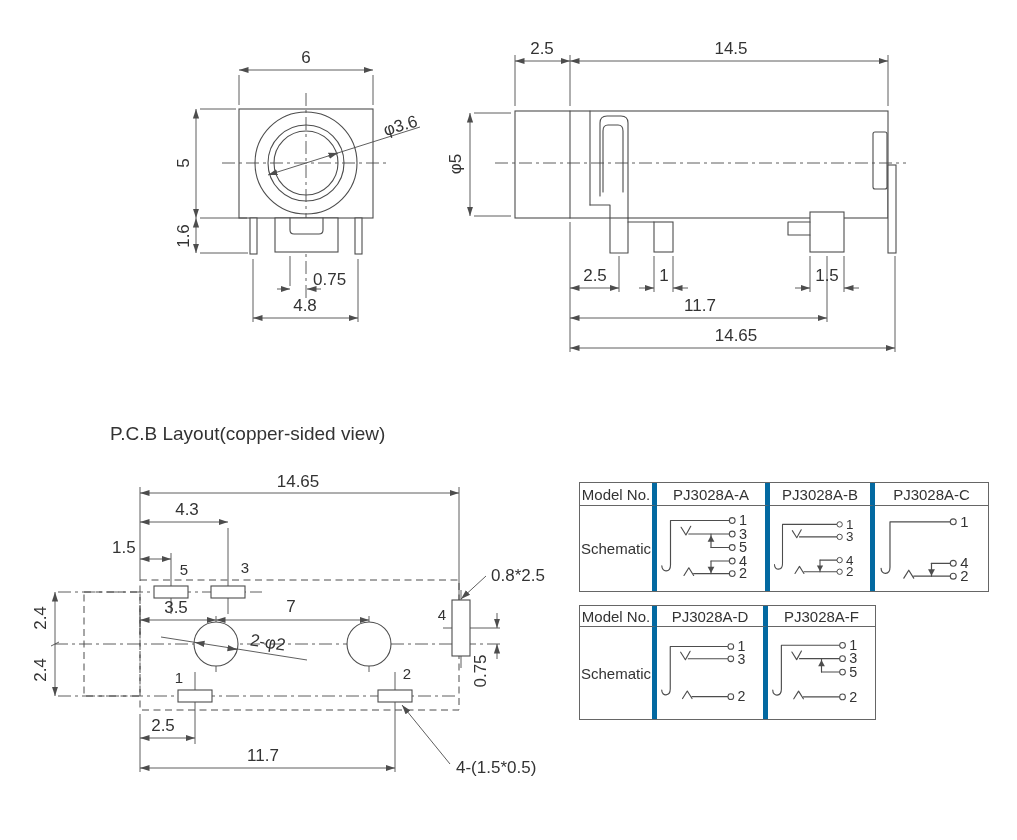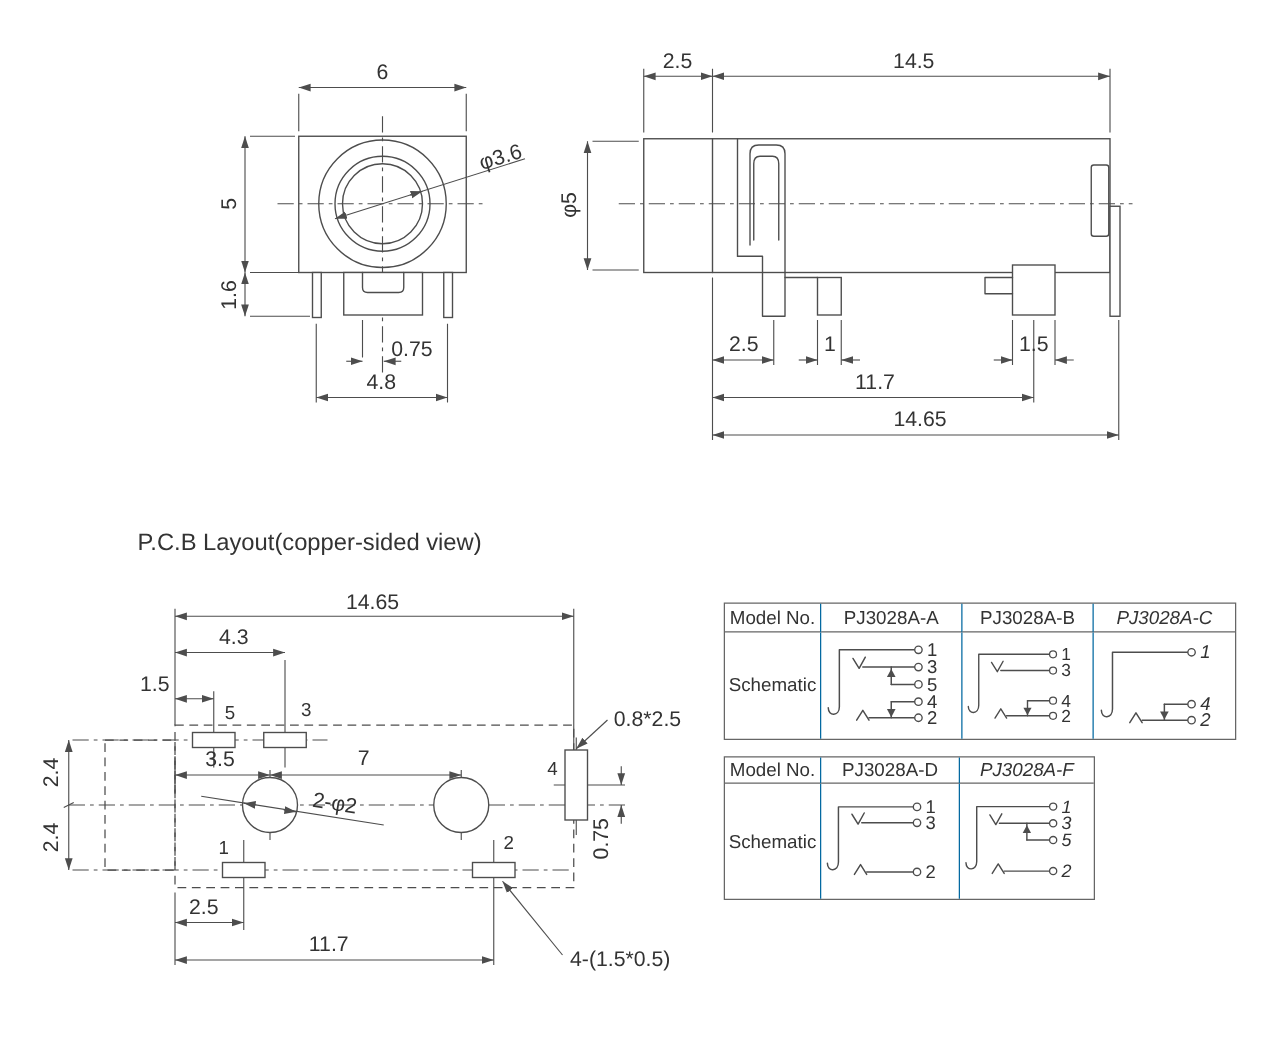--- a/index.html
+++ b/index.html
@@ -12,23 +12,23 @@
   .dsh{fill:none;stroke:#4d4d4d;stroke-width:1;stroke-dasharray:7 4.5;}
   .dim{fill:none;stroke:#4d4d4d;stroke-width:0.9;}
   .mse{marker-start:url(#arr);marker-end:url(#arr);}
   .me{marker-end:url(#arr);}
   .fa{fill:#4d4d4d;stroke:none;}
   text.d{font-size:17px;fill:#333;}
   text.pn{font-size:15px;fill:#333;}
   text.ttl{font-size:19px;fill:#333;}
   
   .mtable{position:absolute;display:grid;border:1px solid #666;background:#fff;color:#333;}
-  .mtable .cell{border-right:1px solid #0369a1;border-bottom:1px solid #666;display:flex;
+  .mtable .cell{border-right:5px solid #0369a1;border-bottom:1px solid #666;display:flex;
                 align-items:center;justify-content:center;overflow:hidden;}
-  .mtable .nr{border-right:none;font-style:italic;}
+  .mtable .nr{border-right:none;}
   .mtable .nb{border-bottom:none;}
   .mtable .th{font-size:15px;white-space:nowrap;}
   .scm{display:block;width:100%;height:100%;}
   .scm .ln{stroke-width:1.2;}
   text.sp{font-size:15px;fill:#333;}
 </style>
 </head>
 <body>
 
 <div id="canvas">

